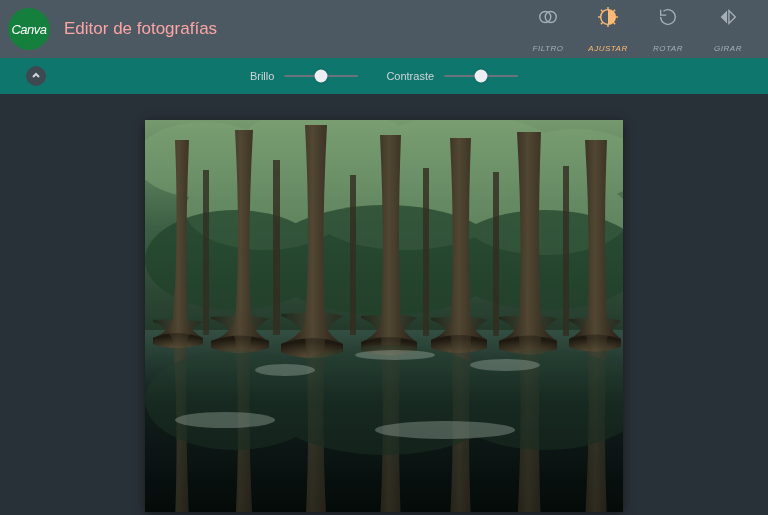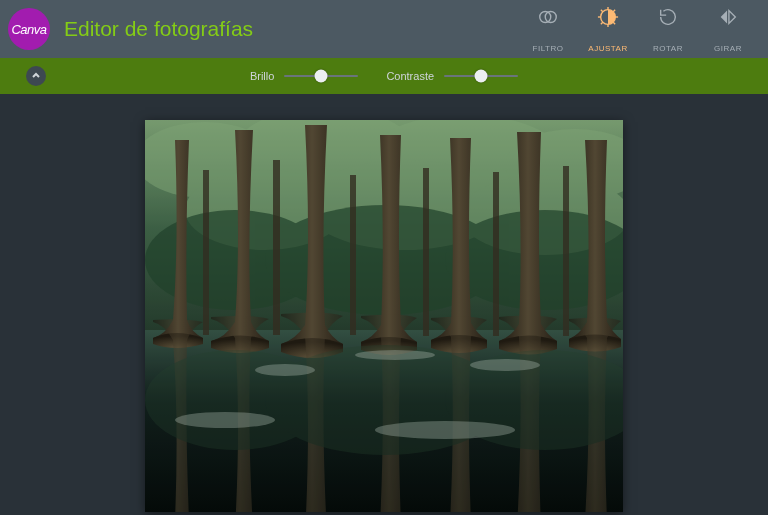--- a/index.html
+++ b/index.html
@@ -10,59 +10,60 @@
   .header {
     height: 58px;
     background: #4c5962;
     display: flex;
     align-items: center;
     padding: 0 10px 0 8px;
   }
   .logo {
     width: 42px; height: 42px;
     border-radius: 50%;
-    background: #a21caf;
+    background: #15803d;
     display: flex; align-items: center; justify-content: center;
     color: #fff; font-style: italic; font-weight: 500;
     font-size: 13px; letter-spacing: -0.5px;
     margin-right: 14px;
     flex-shrink: 0;
   }
-  .app-title { font-size: 21px; font-weight: 300; color: #84cc16; flex-shrink: 0; }
+  .app-title { font-size: 17px; font-weight: 300; color: #fca5a5; flex-shrink: 0; }
   .header-spacer { flex: 1; }
   .tools { display: flex; align-items: flex-start; gap: 0; height: 100%; }
   .tool {
     width: 60px;
     height: 100%;
     display: flex; flex-direction: column;
     align-items: center; justify-content: center;
     gap: 16px;
     cursor: pointer;
     color: #a6afb6;
     position: relative;
+    font-style: italic;
   }
   .tool.active { color: #fdba74; }
   .tool-icon { width: 22px; height: 22px; display:flex; align-items:center; justify-content:center; }
   .tool-icon svg { width: 22px; height: 22px; stroke: currentColor; fill: none; stroke-width: 1.5; }
   .tool-label { font-size: 8px; letter-spacing: 0.5px; text-transform: uppercase; }
   .tool.active::after {
     content: "";
     position: absolute;
     bottom: -6px; left: 50%;
     margin-left: -6px;
     width: 0; height: 0;
     border-left: 6px solid transparent;
     border-right: 6px solid transparent;
     border-top: 6px solid #4c5962;
   }
 
   
   .subbar {
     height: 36px;
-    background: #4d7c0f;
+    background: #0f766e;
     display: flex;
     align-items: center;
     justify-content: center;
     gap: 28px;
     padding: 0 10px;
     position: relative;
   }
   .collapse-btn {
     position: absolute;
     left: 26px; top: 50%;

